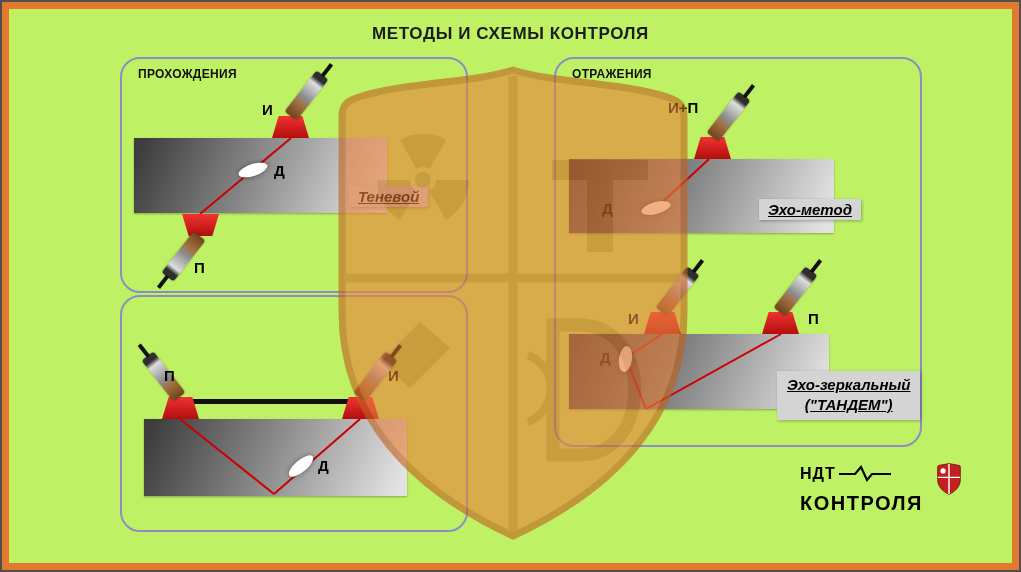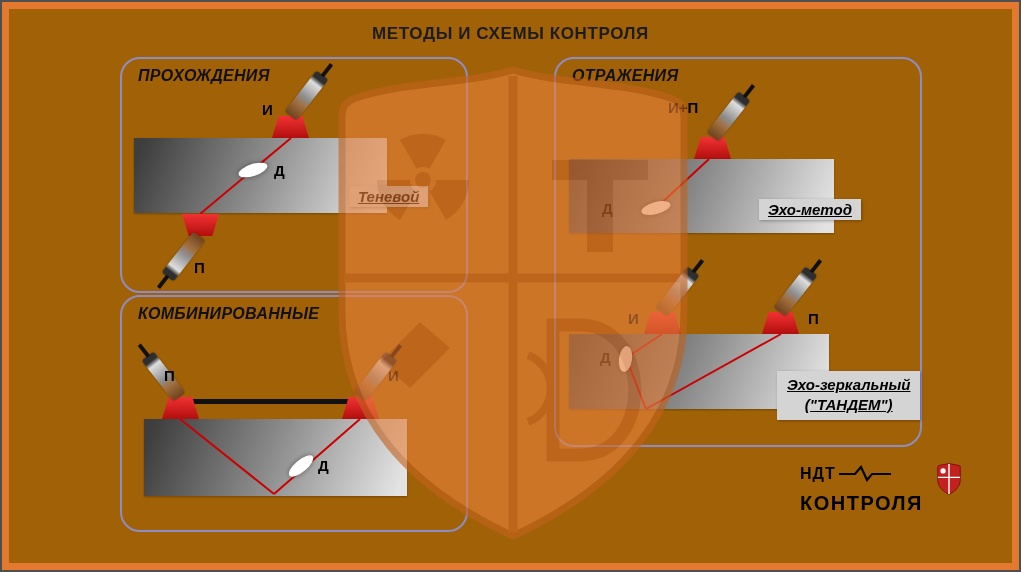--- a/index.html
+++ b/index.html
@@ -1,34 +1,34 @@
 <!DOCTYPE html>
 <html><head>
 <meta charset="utf-8">
 <style>
   html,body { margin:0; padding:0; background:#888; }
   .page {
-    position:relative; width:1021px; height:572px; background:#a16207;
+    position:relative; width:1021px; height:572px; background:#bef264;
     border:2px solid #4f4f4f; box-sizing:border-box; overflow:hidden;
     font-family:"Liberation Sans", sans-serif; color:#111;
   }
   .orange-frame {
     position:absolute; inset:0; border:7px solid #e2792f;
     pointer-events:none; z-index:20;
   }
   .main-title {
     position:absolute; top:22px; left:0; right:0; text-align:center;
     font-size:17px; font-weight:bold; letter-spacing:.6px; color:#1c1c1c; z-index:2;
   }
   .panel {
     position:absolute; border:2px solid #8d8dc6; border-radius:20px; z-index:1;
   }
   .panel-title {
-    position:absolute; left:16px; top:8px; font-size:16px; font-weight:bold;
-    letter-spacing:.3px; color:#101010; z-index:5;font-style:italic;
+    position:absolute; left:16px; top:8px; font-size:12px; font-weight:bold;
+    letter-spacing:.3px; color:#101010; z-index:5;
   }
   .bar {
     position:absolute; z-index:1;
     background:linear-gradient(112deg,#3e3e3e 4%,#8e8e8e 50%,#e3e3e3 96%);
     box-shadow:0 1px 2px rgba(0,0,0,.3);
   }
   .beams { position:absolute; left:0; top:0; z-index:2; pointer-events:none; }
   .beams line { stroke:#cc0000; stroke-width:2; }
   .wedge {
     position:absolute; width:37px; height:22px; z-index:3;
@@ -134,21 +134,20 @@
     <div class="defect" style="left:63px; top:287px; width:13px; height:26px; transform:rotate(8deg);"></div>
     <div class="letter" style="left:44px; top:290px;">Д</div>
 
     <div class="method-label two-line" style="left:201px; top:312px;">
       <div>Эхо-зеркальный</div>
       <div>("ТАНДЕМ")</div>
     </div>
   </div>
 
   <div class="panel" style="left:118px; top:293px; width:344px; height:233px;">
-    <div class="panel-title">КОМБИНИРОВАННЫЕ</div>
 
     <div class="bar" style="left:22px; top:122px; width:263px; height:77px;"></div>
 
     <svg class="beams" width="344" height="233" viewBox="0 0 344 233">
       <line x1="58" y1="122" x2="152" y2="197"></line>
       <line x1="152" y1="197" x2="238" y2="122"></line>
     </svg>
 
     <div class="connector" style="left:58px; top:102px; width:182px; height:5px;"></div>
 

